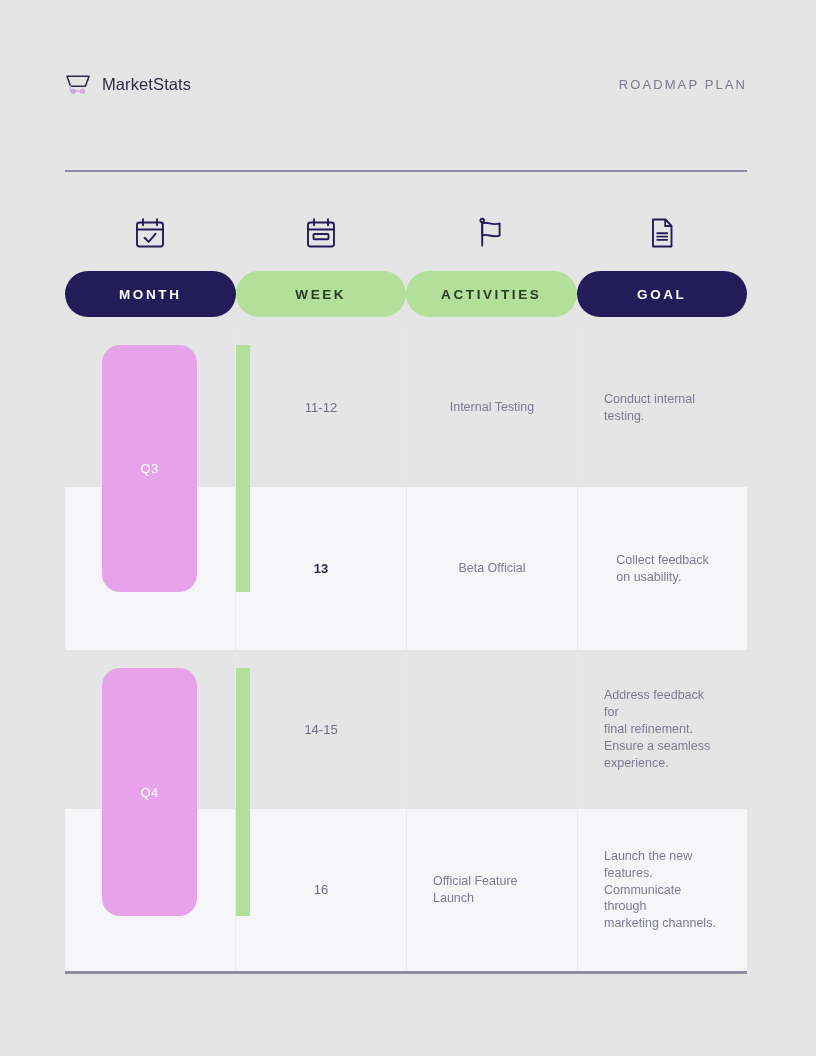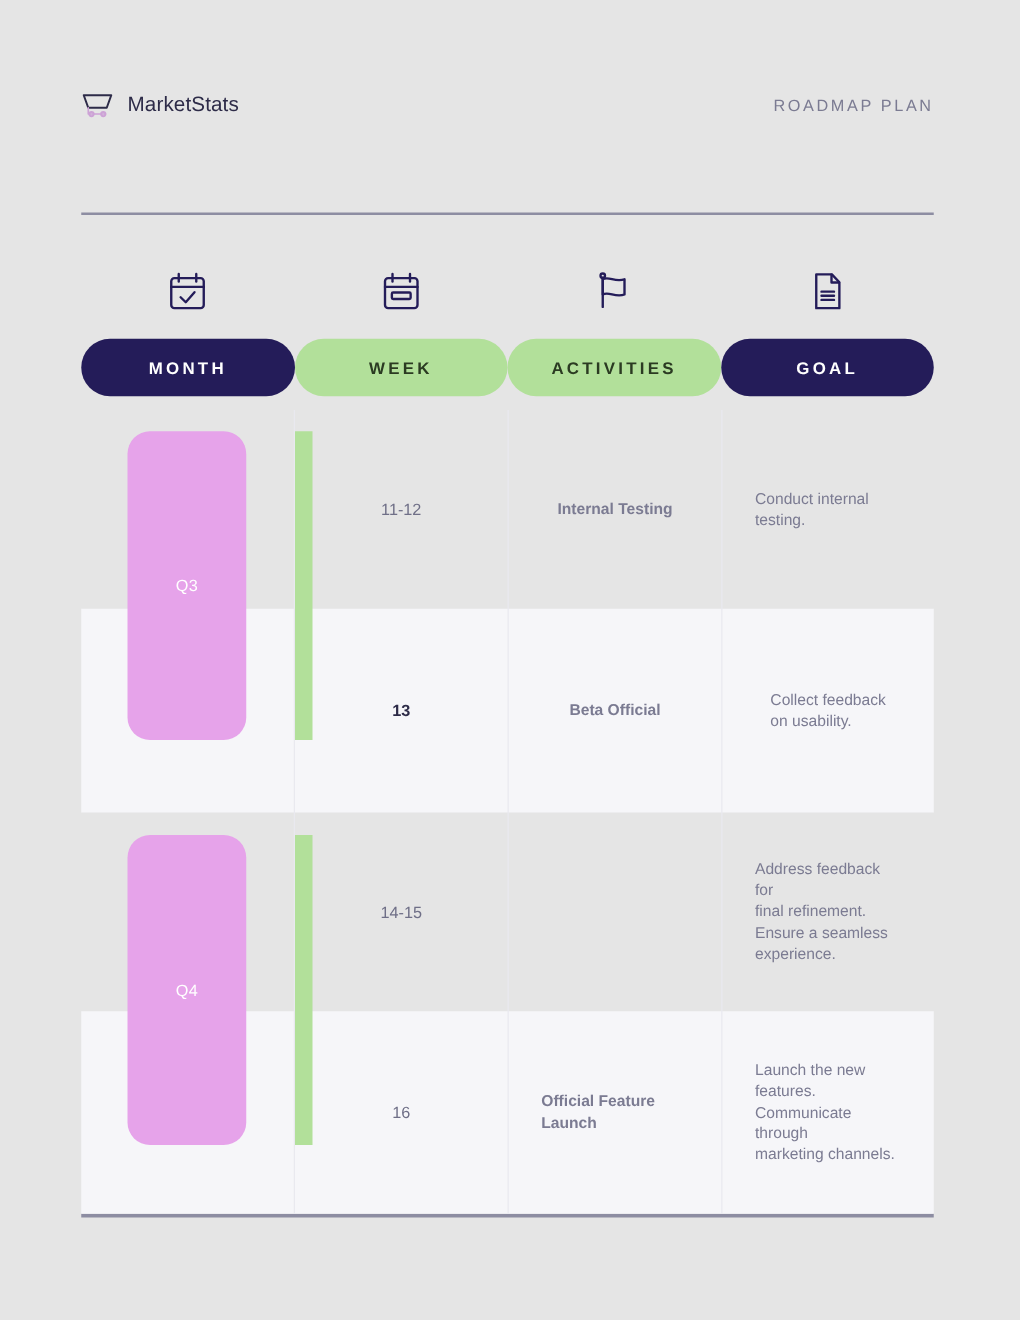--- a/index.html
+++ b/index.html
@@ -212,21 +212,21 @@
   .cell.week-val { color: #6f6f87; font-size: 13px; }
   .cell.week-val.emph { color: #2d2b48; font-weight: 700; }
 
   
   .r1 { top: 0px;   height: 159px; }
   .r2 { top: 159px; height: 163px; }
   .r3 { top: 322px; height: 159px; }
   .r4 { top: 481px; height: 162px; }
 
   .c-week { left: 171px; width: 170px; }
-  .c-goal { left: 342px; width: 170px; font-weight: bold; }
+  .c-goal { left: 342px; width: 170px; }
   .c-act  { left: 513px; width: 169px; }
 </style>
 </head>
 <body>
 
 <div class="page">
 
   <div class="header">
 
     <div class="brand">

